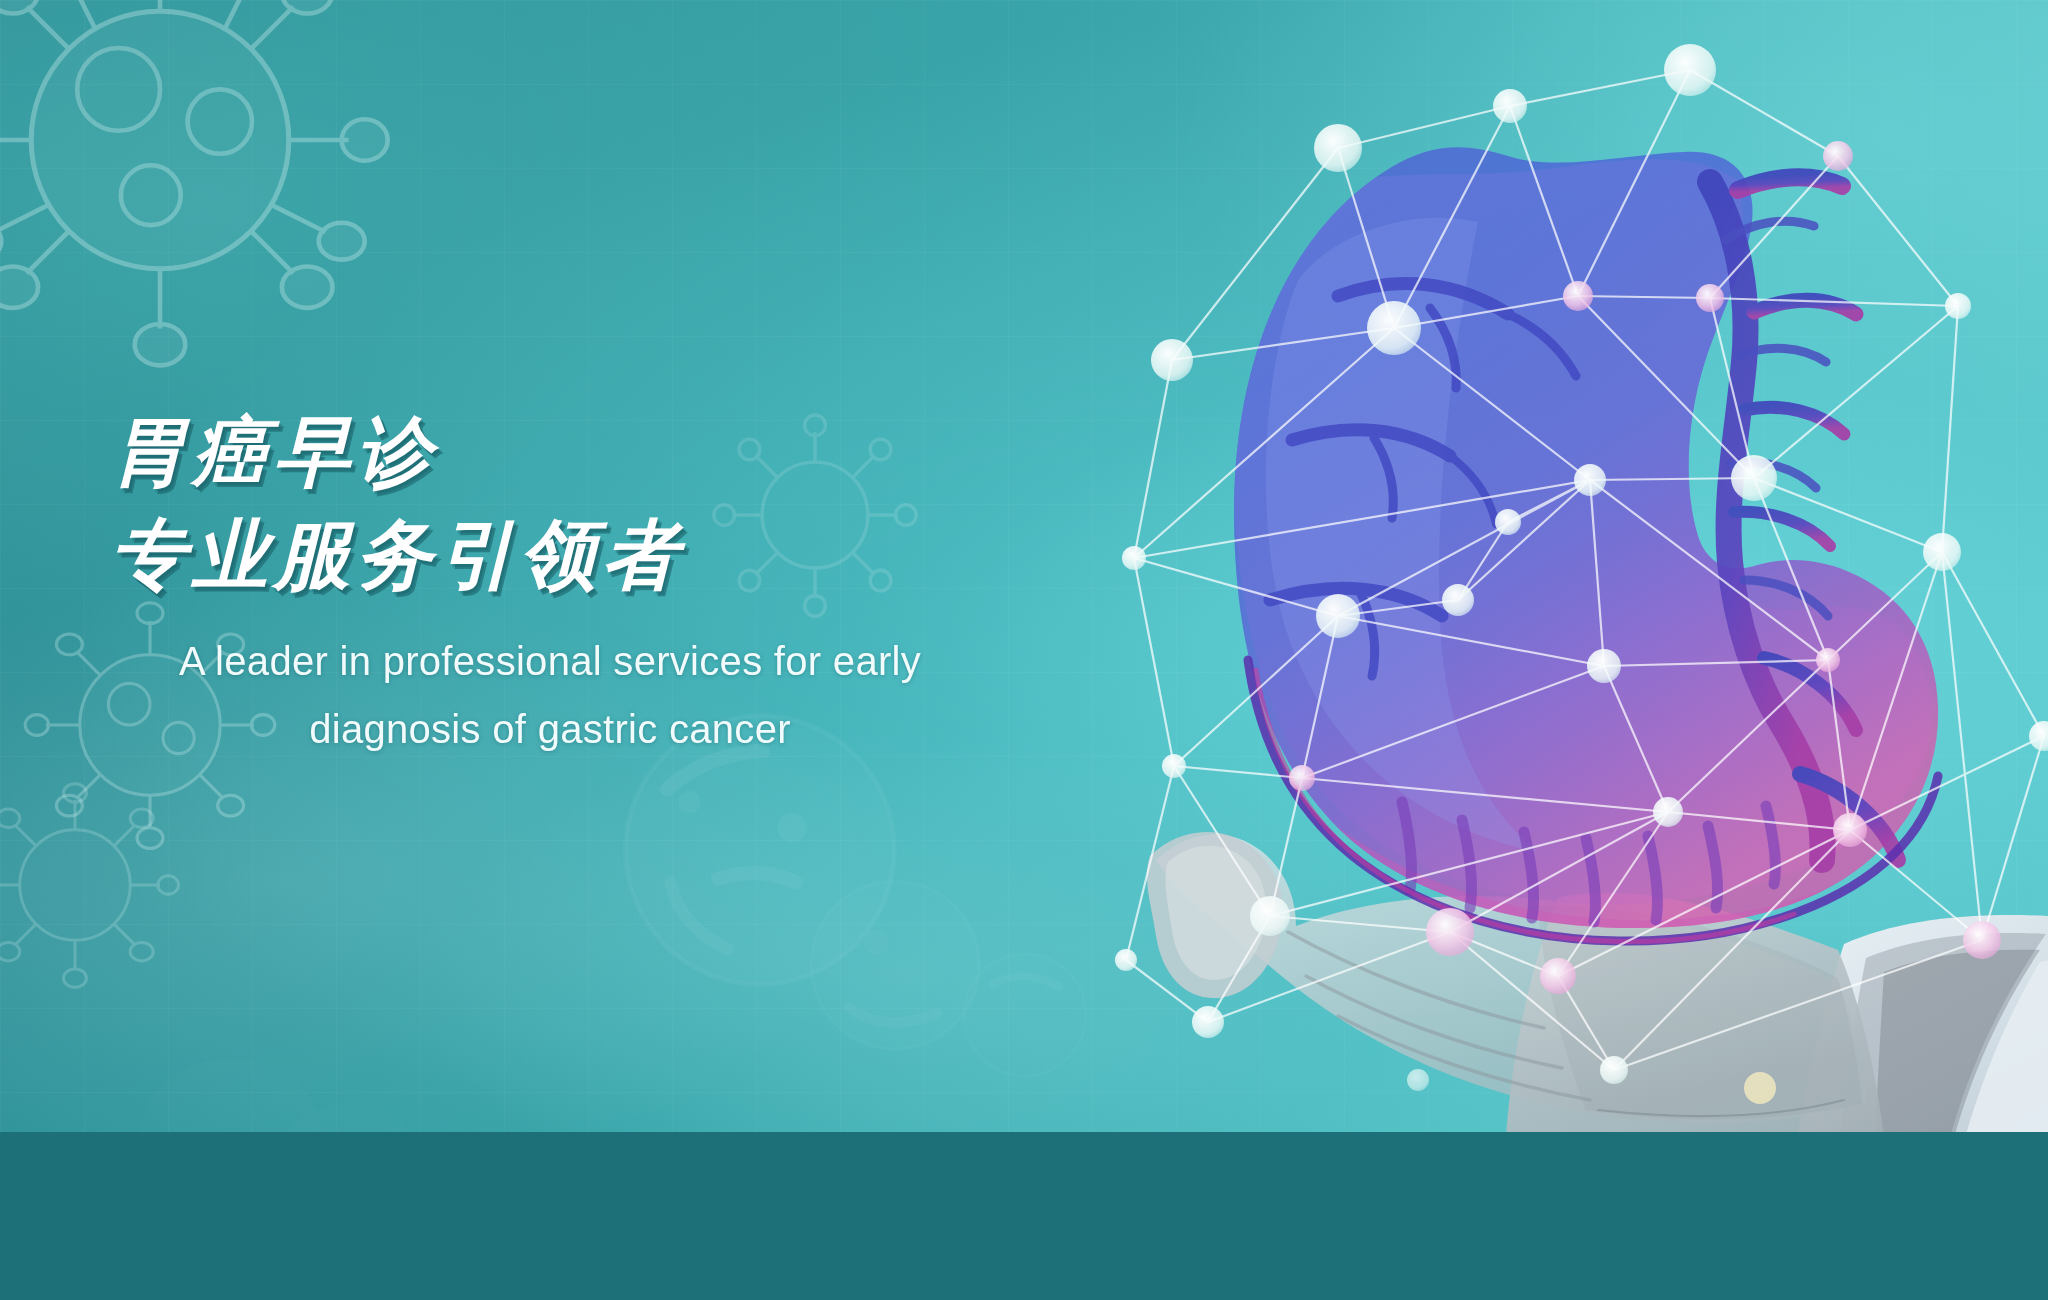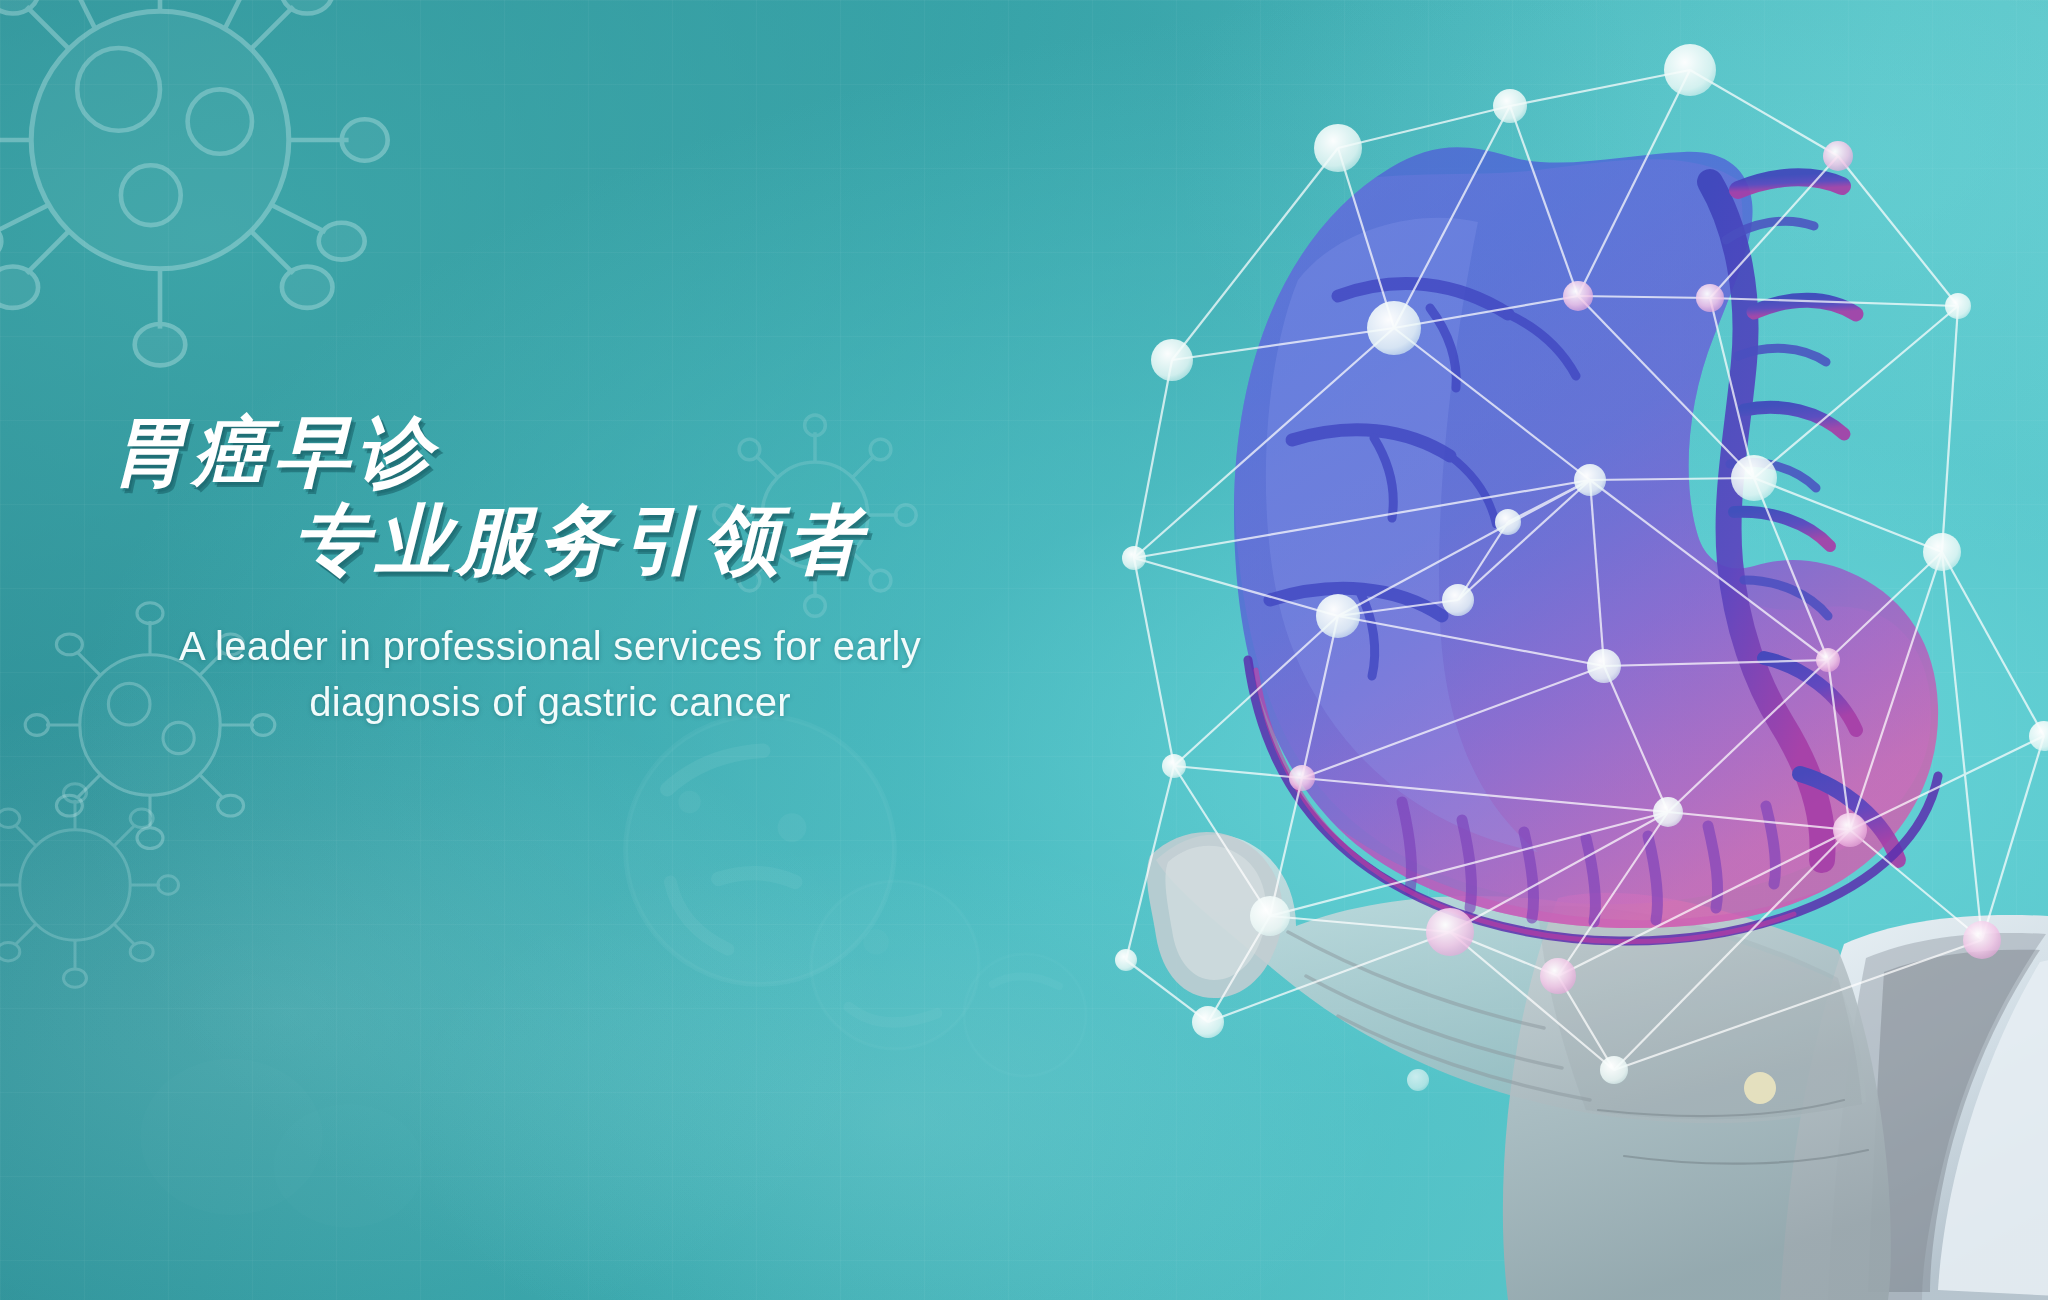--- a/index.html
+++ b/index.html
@@ -1,21 +1,21 @@
 <!DOCTYPE html>
 <html lang="zh"><head>
 <meta charset="utf-8">
 <title>胃癌早诊 专业服务引领者</title>
 <style>
   html,body{margin:0;padding:0;background:#1d6f78;}
   *{box-sizing:border-box;}
 
   .banner{
     position:relative;
-    width:2048px;height:1300px;
+    width:2048px;height:1132px;
     overflow:hidden;
     font-family:"Liberation Sans","DejaVu Sans",sans-serif;
     background:
       radial-gradient(120% 95% at 78% 58%, rgba(104,214,218,.95) 0%, rgba(86,200,206,.55) 28%, rgba(60,168,178,0) 62%),
       radial-gradient(90% 80% at 10% 18%, rgba(64,170,172,.75) 0%, rgba(46,146,152,.25) 55%, rgba(46,146,152,0) 80%),
       linear-gradient(104deg, #2f8d95 0%, #339aa0 22%, #3aa8ad 42%, #49b6bb 62%, #59c4c7 80%, #66cdd0 100%);
   }
 
   
   .grid-tex{
@@ -60,21 +60,21 @@
     font-size:76px;
     line-height:1.16;
     font-weight:700;
     font-style:italic;
     letter-spacing:6px;
     text-shadow:
        4px 5px 0 rgba(22,92,100,.55),
        2px 3px 1px rgba(22,92,100,.40);
     white-space:nowrap;
   }
-  .headline-2{margin-top:0;text-align:center;}
+  .headline-2{margin-top:15px;}
   .subtitle{
     margin:36px 0 0 0;
     color:#f2fbfb;
     font-size:40px;
     line-height:1.30;
     font-weight:400;
     letter-spacing:.3px;
     max-width:880px;
     text-shadow:0 1px 4px rgba(16,80,88,.35);
     text-align:center;
@@ -239,21 +239,21 @@
     <svg viewBox="0 0 200 160">
       <ellipse cx="64" cy="78" rx="56" ry="48" fill="rgba(220,250,250,.12)"></ellipse>
       <ellipse cx="136" cy="96" rx="46" ry="38" fill="rgba(220,250,250,.09)"></ellipse>
     </svg>
   </div>
 
   <div class="copy">
     <h1 class="headline">胃癌早诊</h1>
     <h1 class="headline headline-2">专业服务引领者</h1>
     <p class="subtitle">A leader in professional services for early</p>
-    <p class="subtitle" style="margin-top:4px">diagnosis of gastric cancer</p>
+    <p class="subtitle" style="margin-top:16px">diagnosis of gastric cancer</p>
   </div>
 
   <div class="art">
     <svg viewBox="0 0 1020 1240" preserveAspectRatio="xMidYMid meet">
       <defs>
         <linearGradient id="gOrgan" x1="0" y1="0" x2="0.55" y2="1">
           <stop offset="0%" stop-color="#5560d4"></stop>
           <stop offset="25%" stop-color="#4b63d8"></stop>
           <stop offset="50%" stop-color="#5a63d6"></stop>
           <stop offset="72%" stop-color="#8a58cf"></stop>

